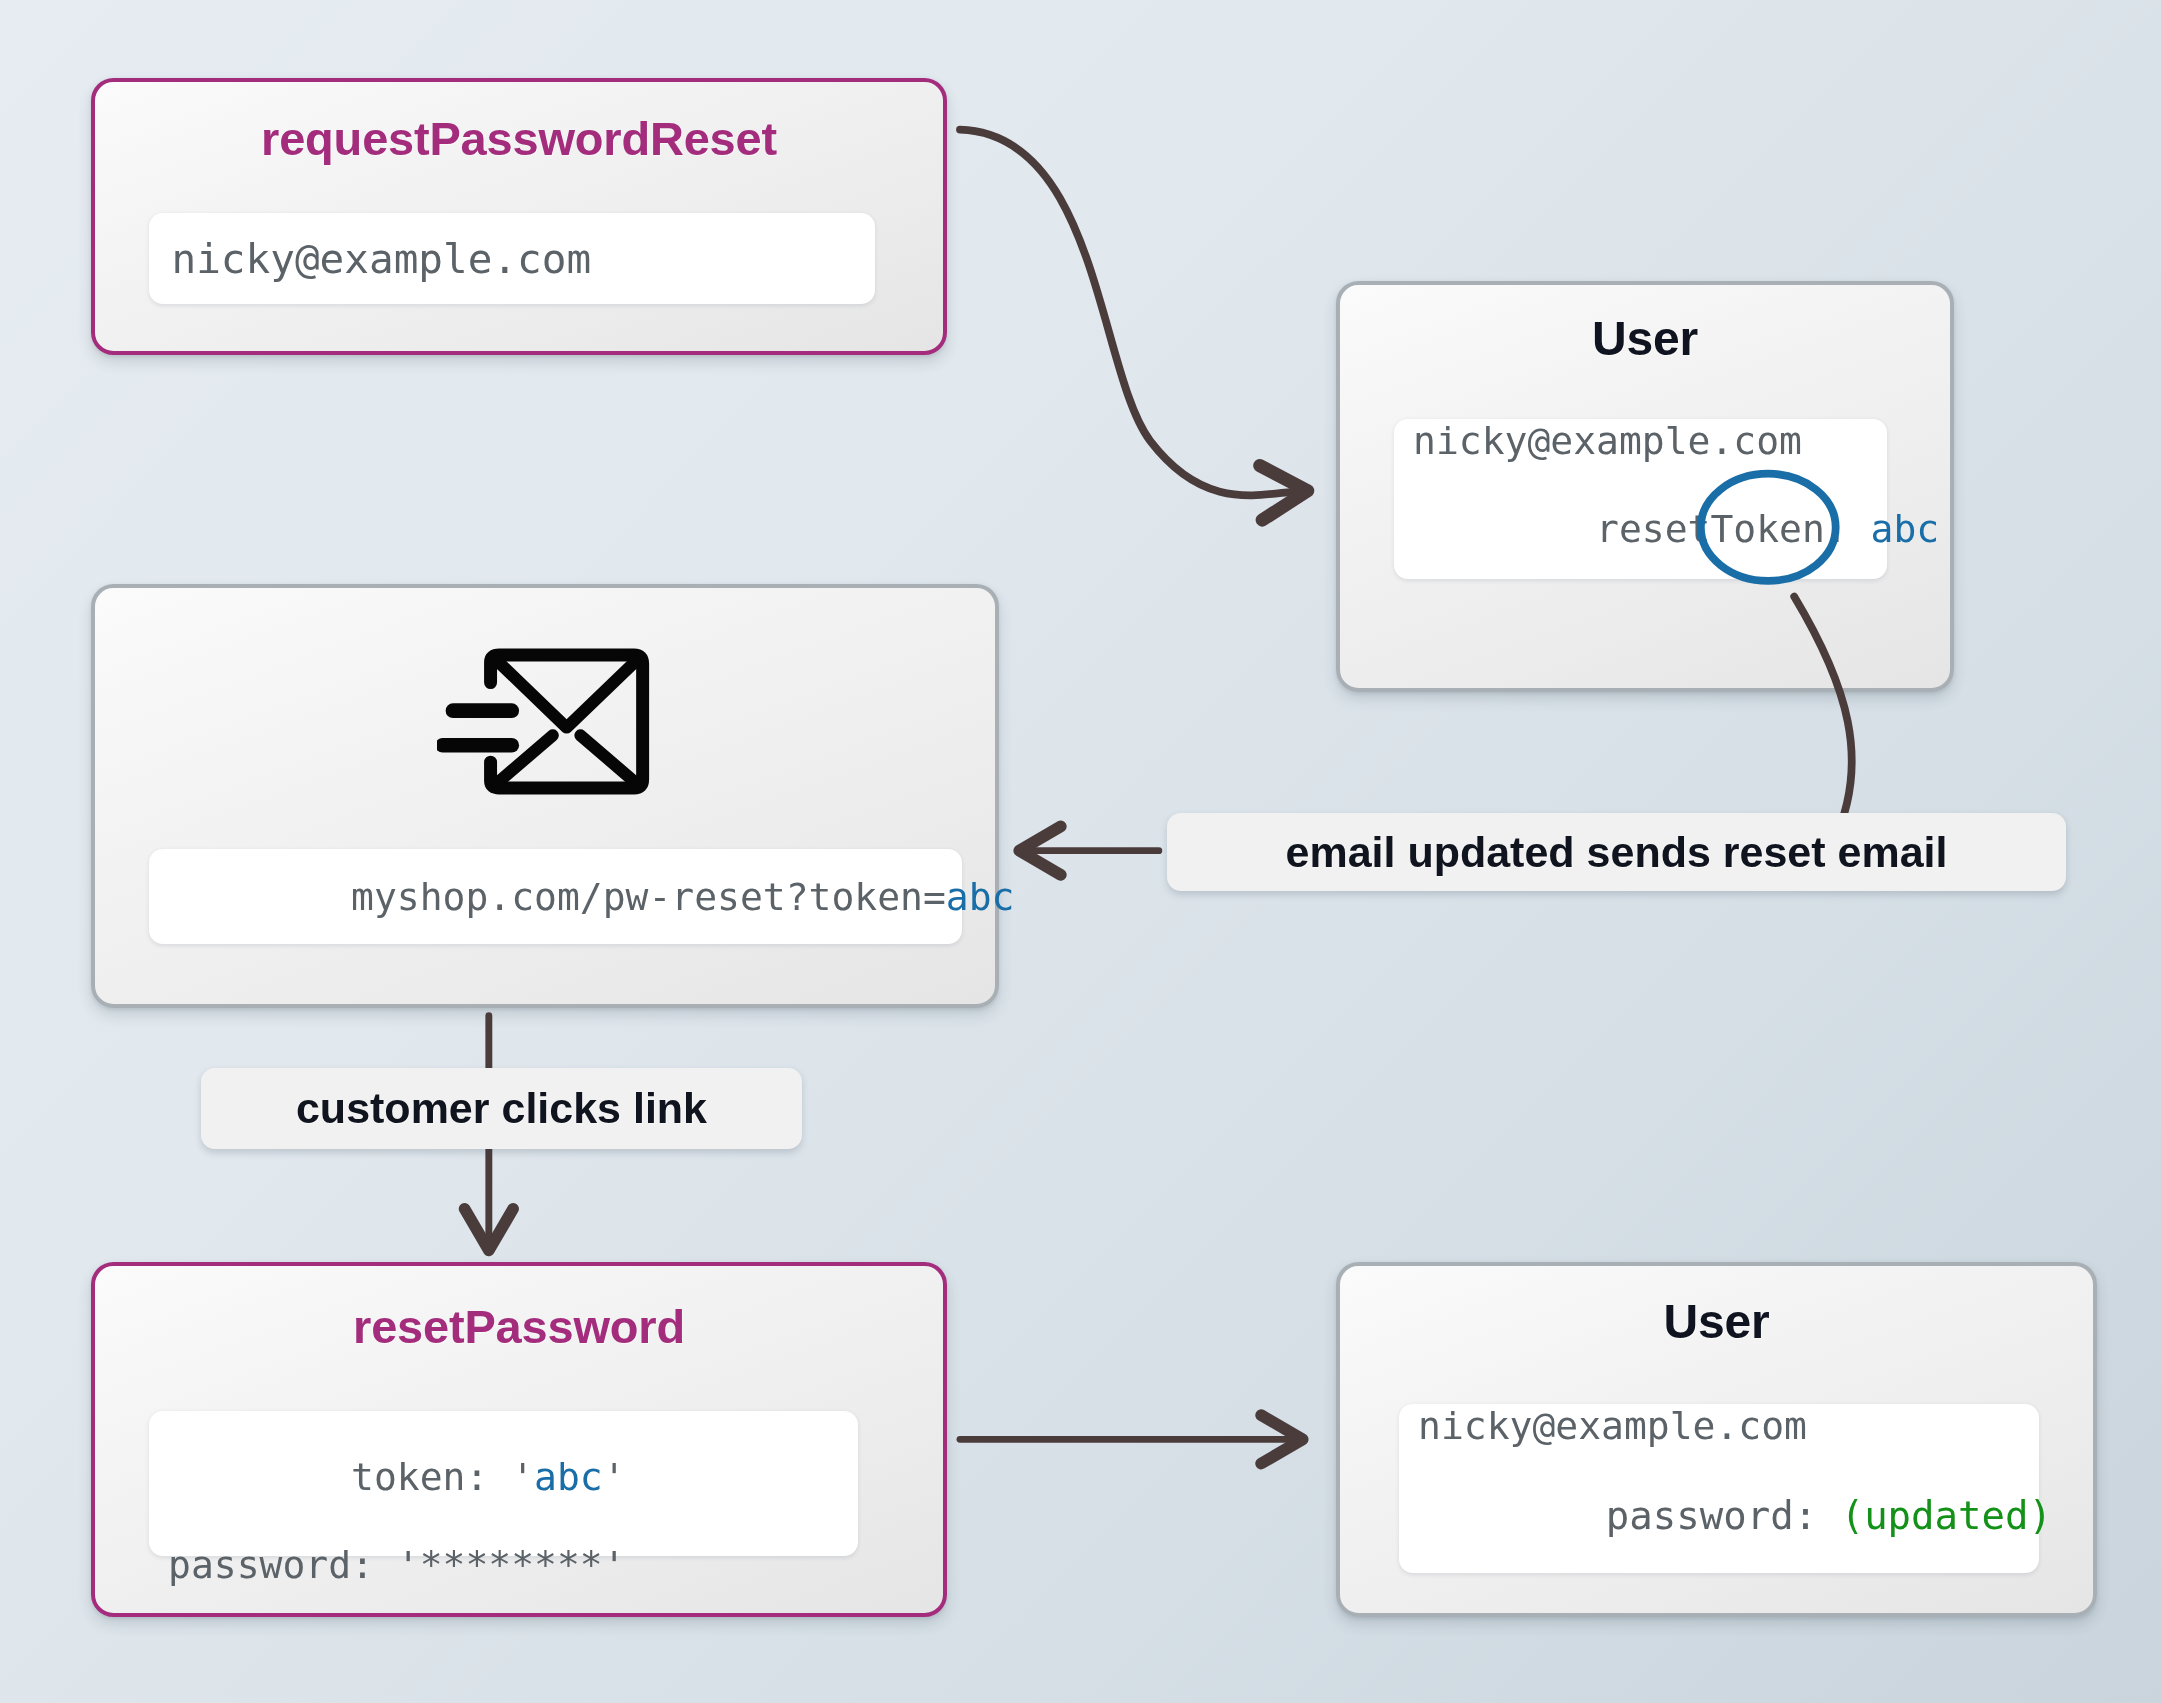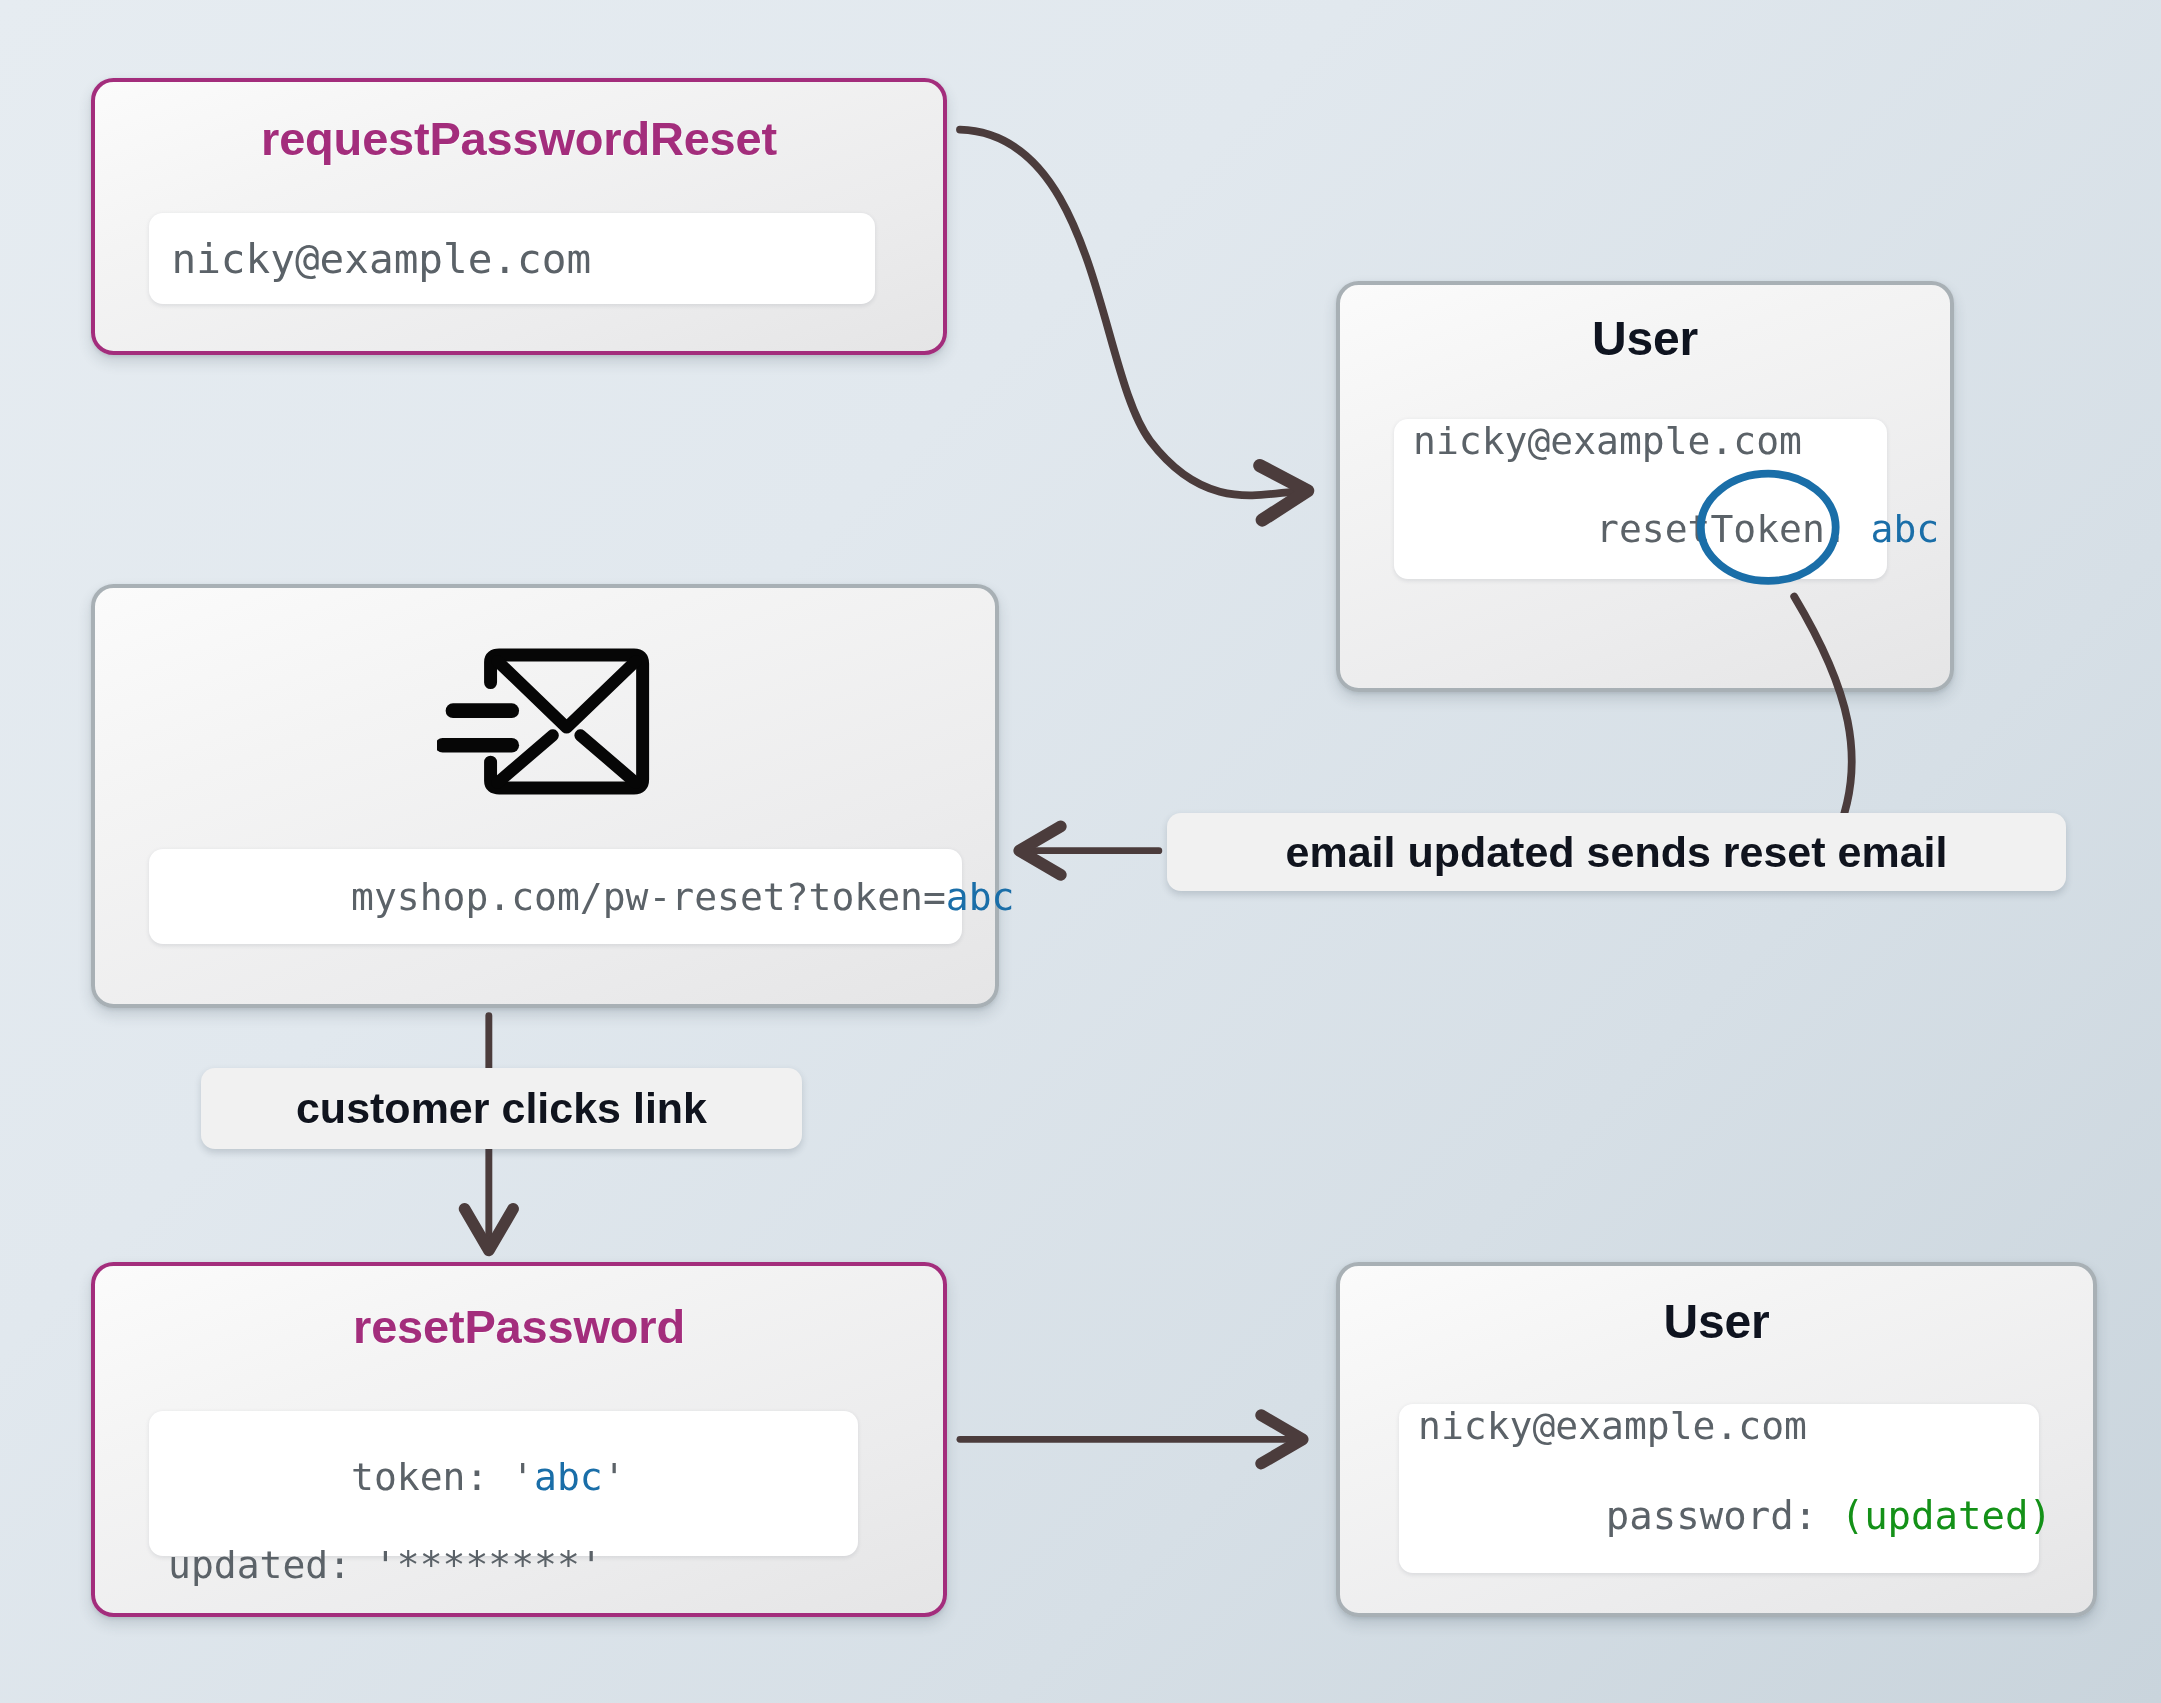--- a/index.html
+++ b/index.html
@@ -170,21 +170,21 @@
   <div class="edge-label" style="left:1167px; top:813px; width:899px; height:78px; font-size:43px;">email updated sends reset email</div>
 
   <div class="edge-label" style="left:201px; top:1068px; width:601px; height:81px; font-size:43px;">customer clicks link</div>
 
   <div class="node accent" style="left:91px; top:1262px; width:856px; height:355px;">
     <div class="node-title accent-title" style="margin-top:33px; font-size:47px;">resetPassword</div>
     <div class="panel" style="left:54px; top:145px; width:709px; height:145px; padding:0 19px; justify-content:space-evenly;">
       <div class="mono" style="font-size:38px;">
         <span>token: </span><span>'</span><span class="tok-blue">abc</span><span>'</span>
       </div>
-      <div class="mono" style="font-size:38px;">updated: '********'</div>
+      <div class="mono" style="font-size:38px;">password: '********'</div>
     </div>
   </div>
 
   <div class="node plain" style="left:1336px; top:1262px; width:761px; height:355px;">
     <div class="node-title plain-title" style="margin-top:28px; font-size:48px;">User</div>
     <div class="panel" style="left:59px; top:138px; width:640px; height:169px; padding:0 19px; justify-content:space-evenly;">
       <div class="mono" style="font-size:38px;">nicky@example.com</div>
       <div class="mono" style="font-size:39px;">
         <span>password: </span><span class="tok-green">(updated)</span>
       </div>

